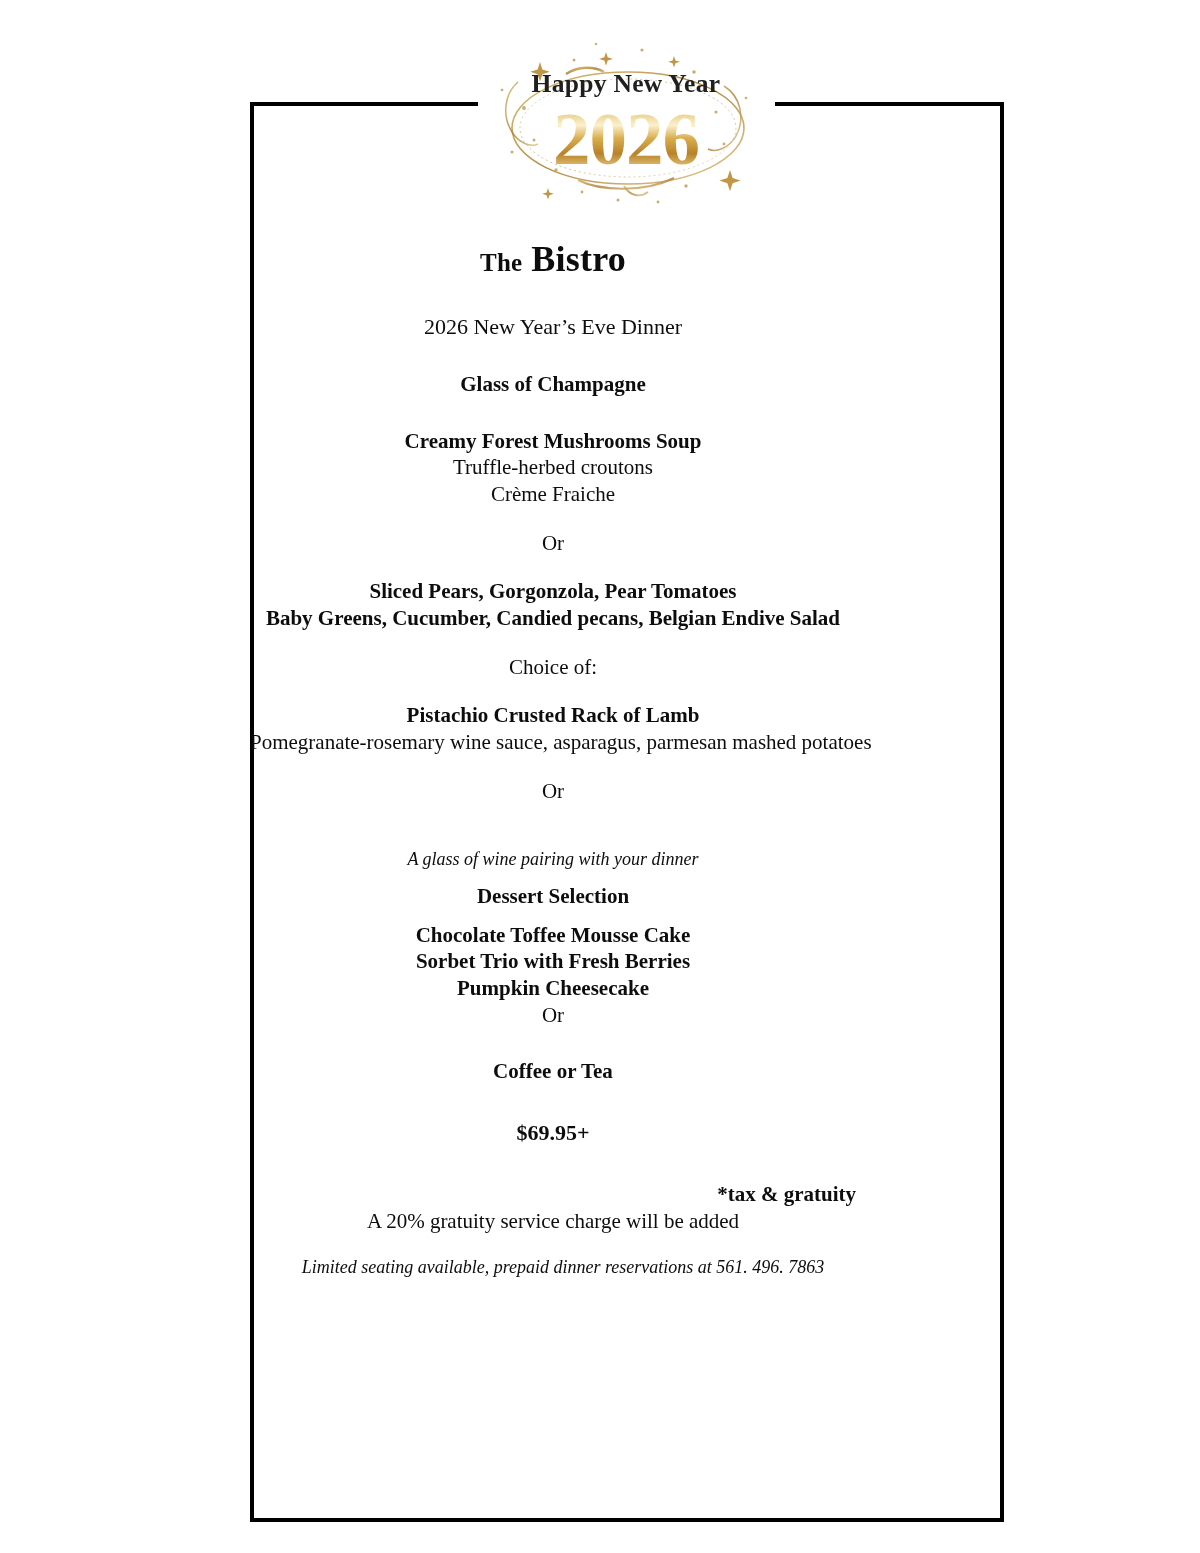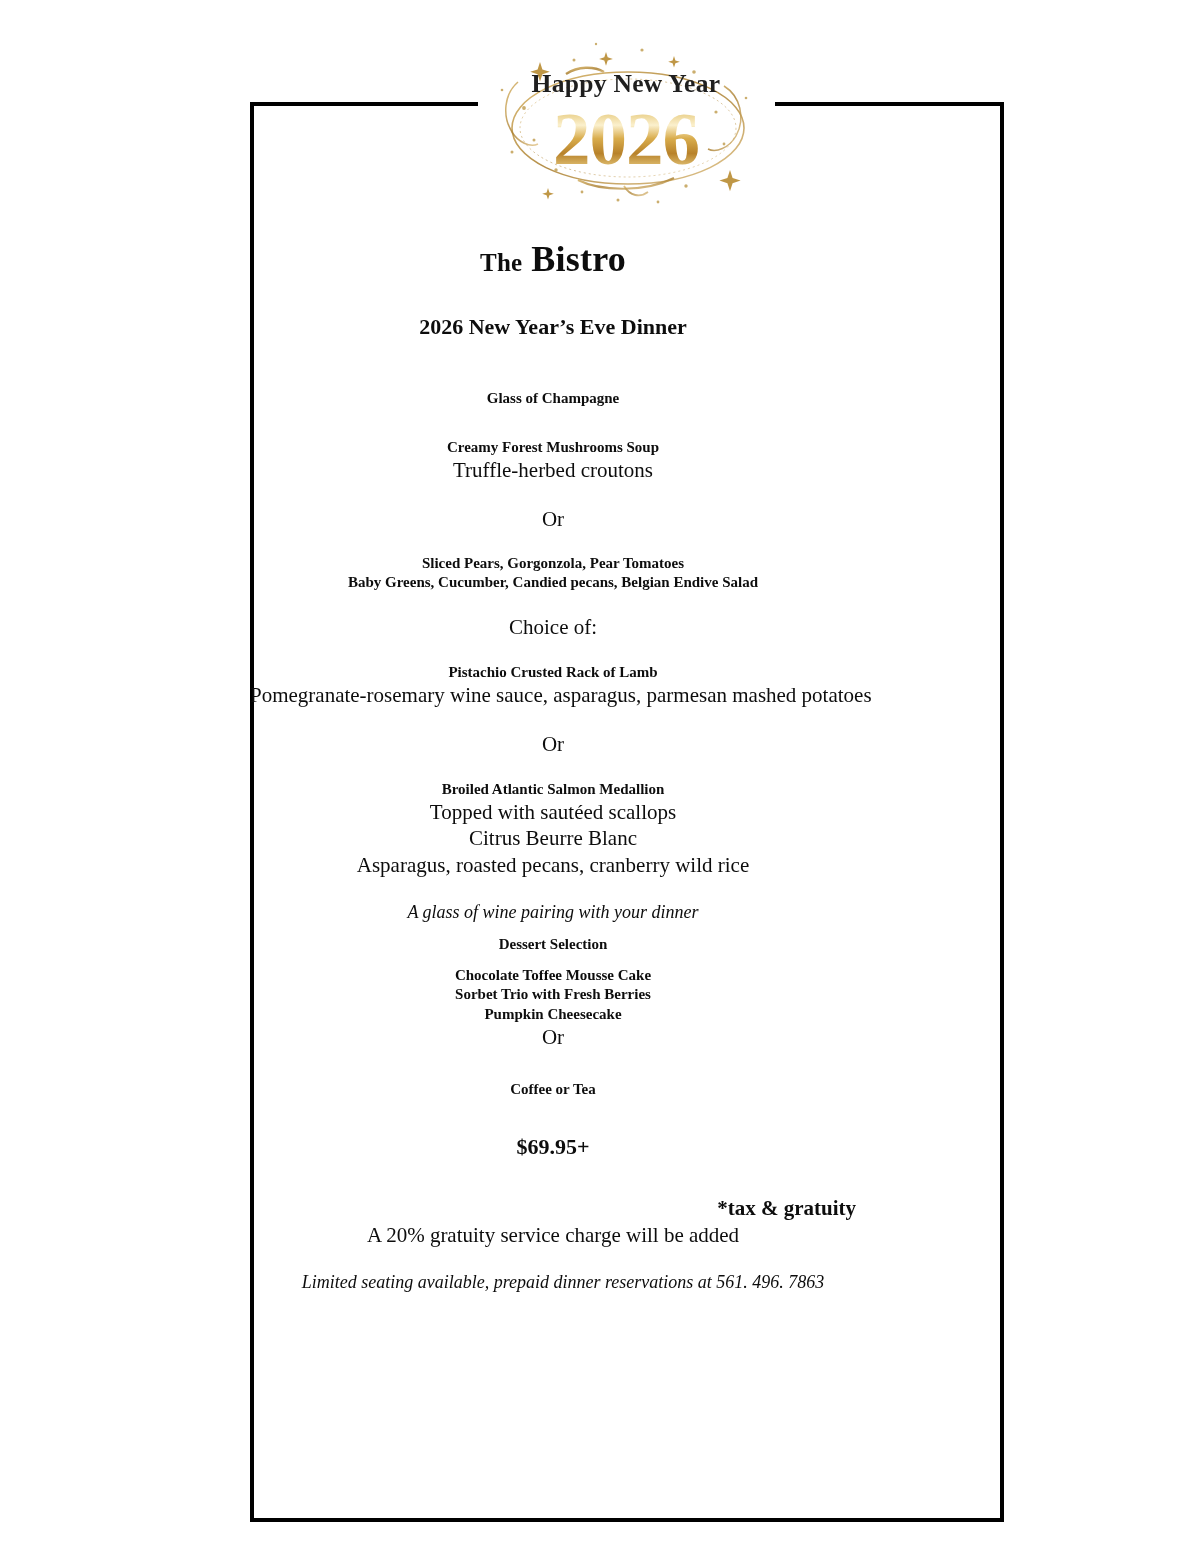--- a/index.html
+++ b/index.html
@@ -78,36 +78,36 @@
     font-size: 25px;
     font-weight: bold;
   }
   .restaurant-title .name {
     font-size: 36px;
     font-weight: bold;
   }
 
   .subtitle {
     font-size: 22px;
-    font-weight: bold;
-    margin: 0 0 49px 0;
+    font-weight: normal;
+    margin: 0 0 31px 0;
     line-height: 1.2;
   }
 
   .course {
     margin: 0;
   }
   .line {
     line-height: 1.27;
     margin: 0;
     white-space: nowrap;
   }
   .bold {
     font-weight: bold;
-    font-size: 15px;
+    font-size: 21px;
   }
   .reg {
     font-weight: normal;
     font-size: 21px;
   }
   .ital {
     font-style: italic;
     font-size: 18px;
     font-weight: normal;
   }
@@ -229,20 +229,21 @@
 
     <div class="subtitle">2026 New Year’s Eve Dinner</div>
 
     <div class="line bold">Glass of Champagne</div>
 
     <div class="gap-lg"></div>
 
     <div class="course">
       <div class="line bold">Creamy Forest Mushrooms Soup</div>
       <div class="line reg">Truffle-herbed croutons</div>
+      <div class="line reg">Crème Fraiche</div>
     </div>
 
     <div class="gap-md"></div>
     <div class="line or-line">Or</div>
     <div class="gap-md"></div>
 
     <div class="course">
       <div class="line bold">Sliced Pears, Gorgonzola, Pear Tomatoes</div>
       <div class="line bold">Baby Greens, Cucumber, Candied pecans, Belgian Endive Salad</div>
     </div>
@@ -253,26 +254,20 @@
 
     <div class="course">
       <div class="line bold">Pistachio Crusted Rack of Lamb</div>
       <div class="line wide">Pomegranate-rosemary wine sauce, asparagus, parmesan mashed potatoes</div>
     </div>
 
     <div class="gap-md"></div>
     <div class="line or-line">Or</div>
     <div class="gap-md"></div>
 
-    <div class="course">
-      <div class="line bold">Broiled Atlantic Salmon Medallion</div>
-      <div class="line reg">Topped with sautéed scallops</div>
-      <div class="line reg">Citrus Beurre Blanc</div>
-      <div class="line reg">Asparagus, roasted pecans, cranberry wild rice</div>
-    </div>
 
     <div class="gap-md"></div>
     <div class="line ital">A glass of wine pairing with your dinner</div>
     <div class="gap-sm"></div>
 
     <div class="course">
       <div class="line bold">Dessert Selection</div>
       <div class="gap-sm"></div>
       <div class="line bold">Chocolate Toffee Mousse Cake</div>
       <div class="line bold">Sorbet Trio with Fresh Berries</div>

